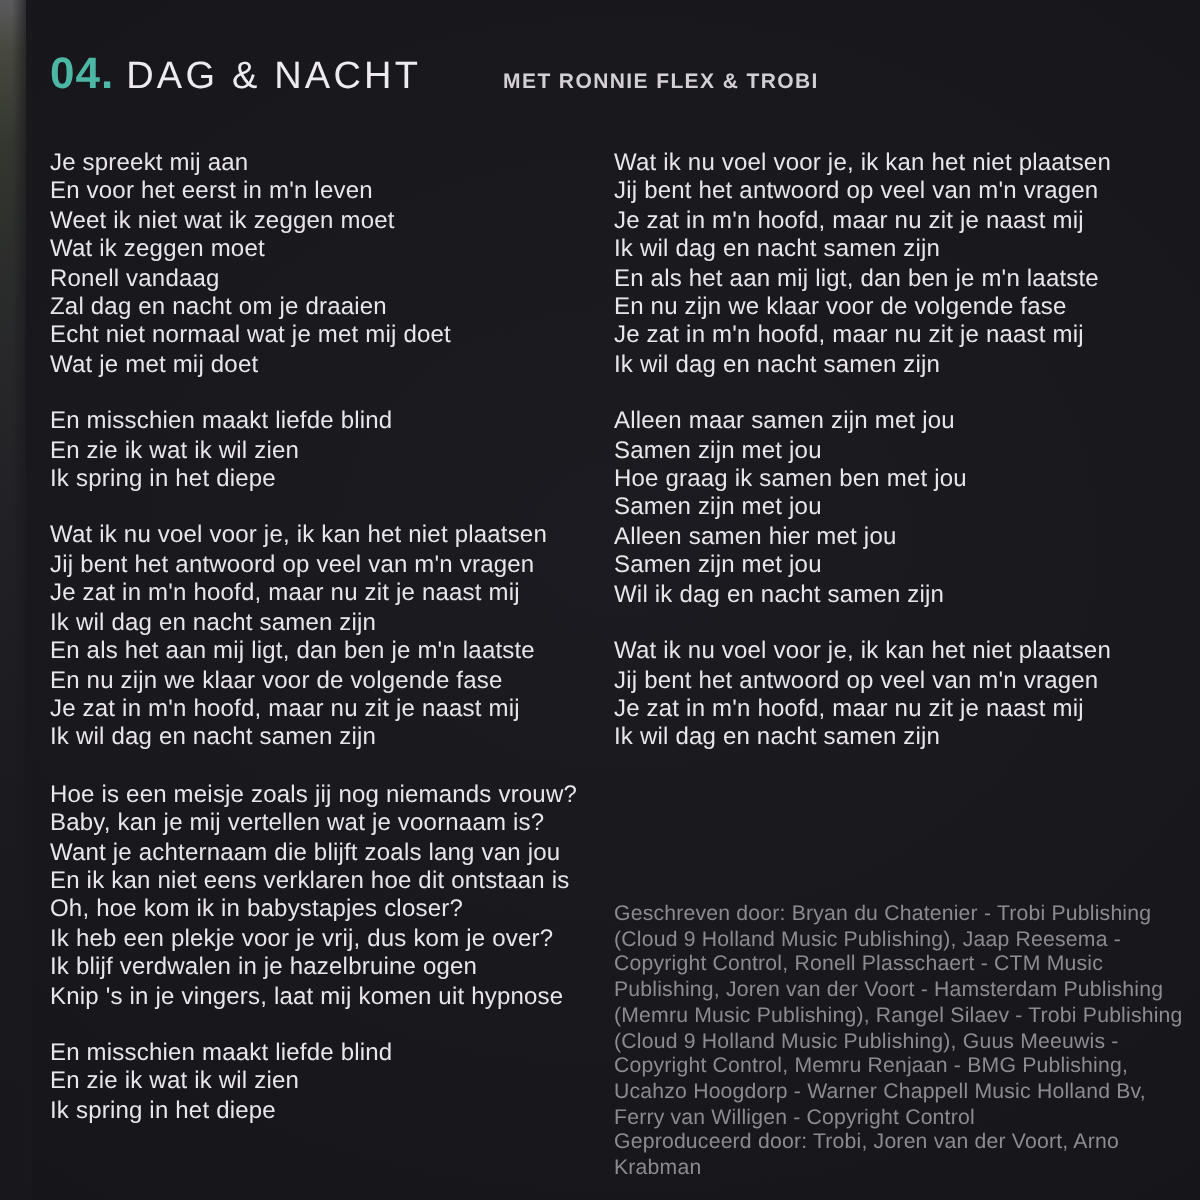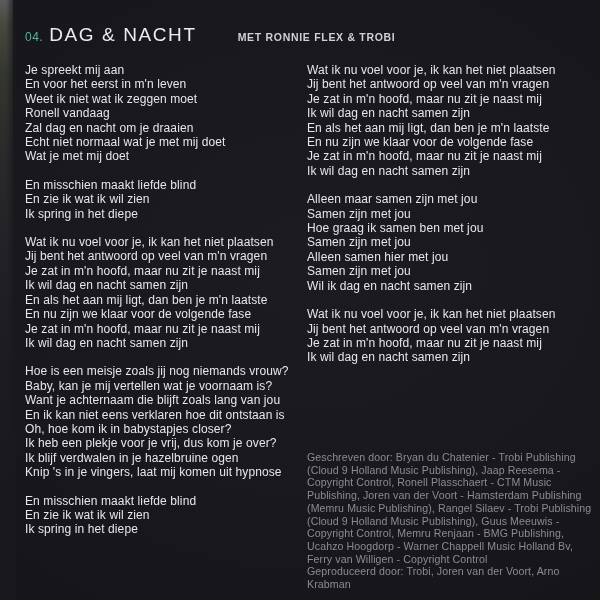--- a/index.html
+++ b/index.html
@@ -20,32 +20,32 @@
   }
   .edge-left::after {
     content:""; position:absolute; left:6px; top:0; width:10px; height:600px;
     background:linear-gradient(90deg, rgba(25,24,29,0) 0%, rgba(25,24,29,0.95) 100%);
   }
   .header {
     position:absolute; left:25px; top:24px;
     display:flex; align-items:baseline; white-space:nowrap;
   }
   .track-no {
-    color:#4db7a5; font-size:12px; font-weight:400; letter-spacing:.5px;
+    color:#4db7a5; font-size:22px; font-weight:700; letter-spacing:.5px;
   }
   .title {
     color:#edebf0; font-size:19px; font-weight:400;
     letter-spacing:1.6px; margin-left:6px;
   }
   .subtitle {
     color:#d2d0d6; font-size:10.5px; font-weight:700;
     letter-spacing:.7px; margin-left:41px;
   }
   .col {
-    position:absolute; top:63px;
+    position:absolute; top:74px;
     font-size:12px; line-height:14.4px; font-weight:400;
     color:#e8e6eb; letter-spacing:.1px;
   }
   .col-left  { left:25px;  width:285px; }
   .col-right { left:307px; width:288px; }
   .stanza { margin-bottom:14px; }
   .lyric-line { white-space:nowrap; }
   .credits {
     position:absolute; left:307px; top:451px; width:288px;
     font-size:10.6px; line-height:12.7px;
@@ -63,20 +63,21 @@
     <span class="track-no">04.</span>
     <span class="title">DAG &amp; NACHT</span>
     <span class="subtitle">MET RONNIE FLEX &amp; TROBI</span>
   </div>
 
   <div class="col col-left">
       <div class="stanza">
         <div class="lyric-line">Je spreekt mij aan</div>
         <div class="lyric-line">En voor het eerst in m'n leven</div>
         <div class="lyric-line">Weet ik niet wat ik zeggen moet</div>
+        <div class="lyric-line">Wat ik zeggen moet</div>
         <div class="lyric-line">Ronell vandaag</div>
         <div class="lyric-line">Zal dag en nacht om je draaien</div>
         <div class="lyric-line">Echt niet normaal wat je met mij doet</div>
         <div class="lyric-line">Wat je met mij doet</div>
       </div>
       <div class="stanza">
         <div class="lyric-line">En misschien maakt liefde blind</div>
         <div class="lyric-line">En zie ik wat ik wil zien</div>
         <div class="lyric-line">Ik spring in het diepe</div>
       </div>

